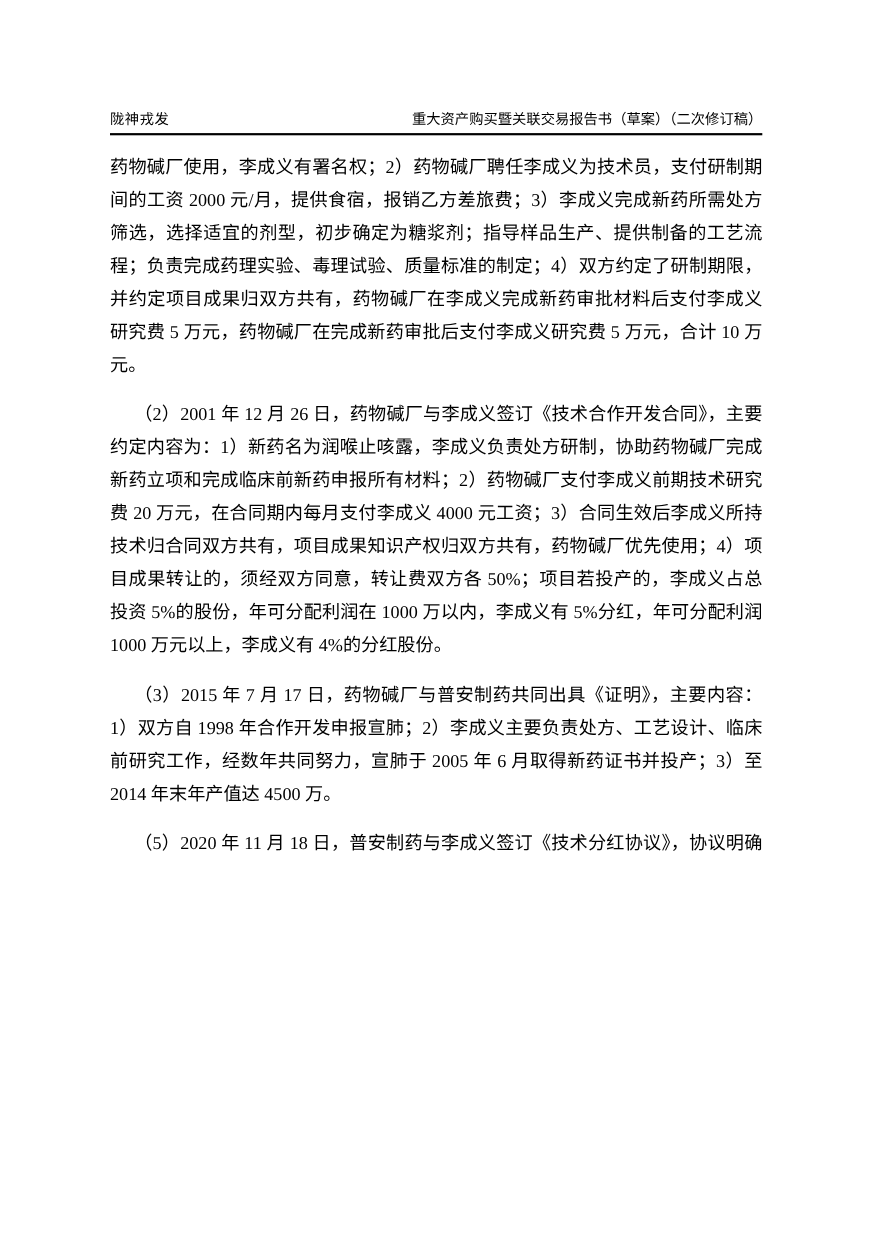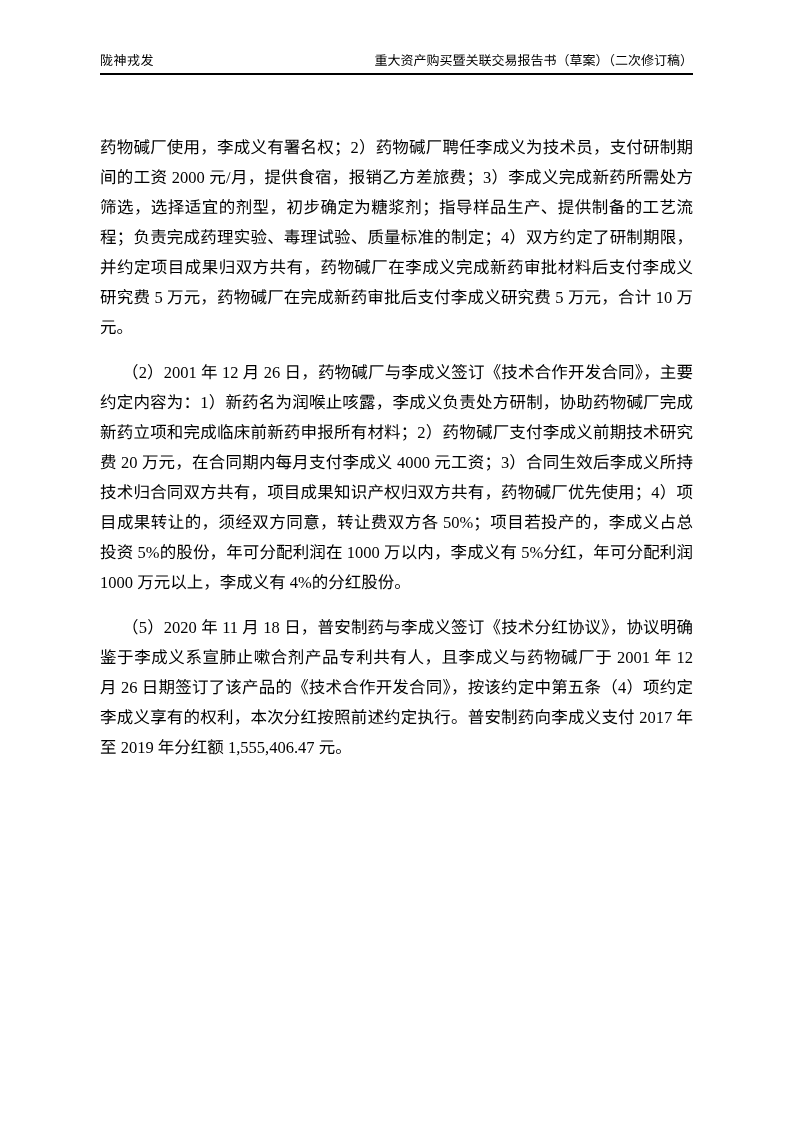--- a/index.html
+++ b/index.html
@@ -23,28 +23,27 @@
     display: flex;
     justify-content: space-between;
     align-items: flex-end;
     border-bottom: 2px solid #000000;
     padding-bottom: 3px;
     font-size: 13px;
     line-height: 18px;
     white-space: nowrap;
   }
   .header-left { letter-spacing: 0.5px; }
-  .header-right { letter-spacing: 0; }
+  .header-right { letter-spacing: 0; margin-top: 48px; }
   .content {
     padding-top: 14px;
     font-size: 16.5px;
     line-height: 30px;
     text-align: justify;
     text-justify: inter-ideograph;
-    margin-top: 44px;
   }
   .para {
     margin: 0 0 15px 0;
     text-indent: 22px;
   }
   .para.no-indent {
     text-indent: 0;
   }
   .footer {
     position: absolute;
@@ -62,18 +61,19 @@
 <div class="page">
 
   <div class="header">
     <span class="header-left">陇神戎发</span>
     <span class="header-right">重大资产购买暨关联交易报告书（草案）（二次修订稿）</span>
   </div>
 
   <div class="content">
     <p class="para no-indent">药物碱厂使用，李成义有署名权；2）药物碱厂聘任李成义为技术员，支付研制期间的工资 2000 元/月，提供食宿，报销乙方差旅费；3）李成义完成新药所需处方筛选，选择适宜的剂型，初步确定为糖浆剂；指导样品生产、提供制备的工艺流程；负责完成药理实验、毒理试验、质量标准的制定；4）双方约定了研制期限，并约定项目成果归双方共有，药物碱厂在李成义完成新药审批材料后支付李成义研究费 5 万元，药物碱厂在完成新药审批后支付李成义研究费 5 万元，合计 10 万元。</p>
     <p class="para">（2）2001 年 12 月 26 日，药物碱厂与李成义签订《技术合作开发合同》，主要约定内容为：1）新药名为润喉止咳露，李成义负责处方研制，协助药物碱厂完成新药立项和完成临床前新药申报所有材料；2）药物碱厂支付李成义前期技术研究费 20 万元，在合同期内每月支付李成义 4000 元工资；3）合同生效后李成义所持技术归合同双方共有，项目成果知识产权归双方共有，药物碱厂优先使用；4）项目成果转让的，须经双方同意，转让费双方各 50%；项目若投产的，李成义占总投资 5%的股份，年可分配利润在 1000 万以内，李成义有 5%分红，年可分配利润 1000 万元以上，李成义有 4%的分红股份。</p>
+    <p class="para">（3）2015 年 7 月 17 日，药物碱厂与普安制药共同出具《证明》，主要内容：1）双方自 1998 年合作开发申报宣肺；2）李成义主要负责处方、工艺设计、临床前研究工作，经数年共同努力，宣肺于 2005 年 6 月取得新药证书并投产；3）至 2014 年末年产值达 4500 万。</p>
     <p class="para">（5）2020 年 11 月 18 日，普安制药与李成义签订《技术分红协议》，协议明确鉴于李成义系宣肺止嗽合剂产品专利共有人，且李成义与药物碱厂于 2001 年 12 月 26 日期签订了该产品的《技术合作开发合同》，按该约定中第五条（4）项约定李成义享有的权利，本次分红按照前述约定执行。普安制药向李成义支付 2017 年至 2019 年分红额 1,555,406.47 元。</p>
   </div>
 
   <div class="footer">85 / 371</div>
 
 </div>
 
 </body></html>

